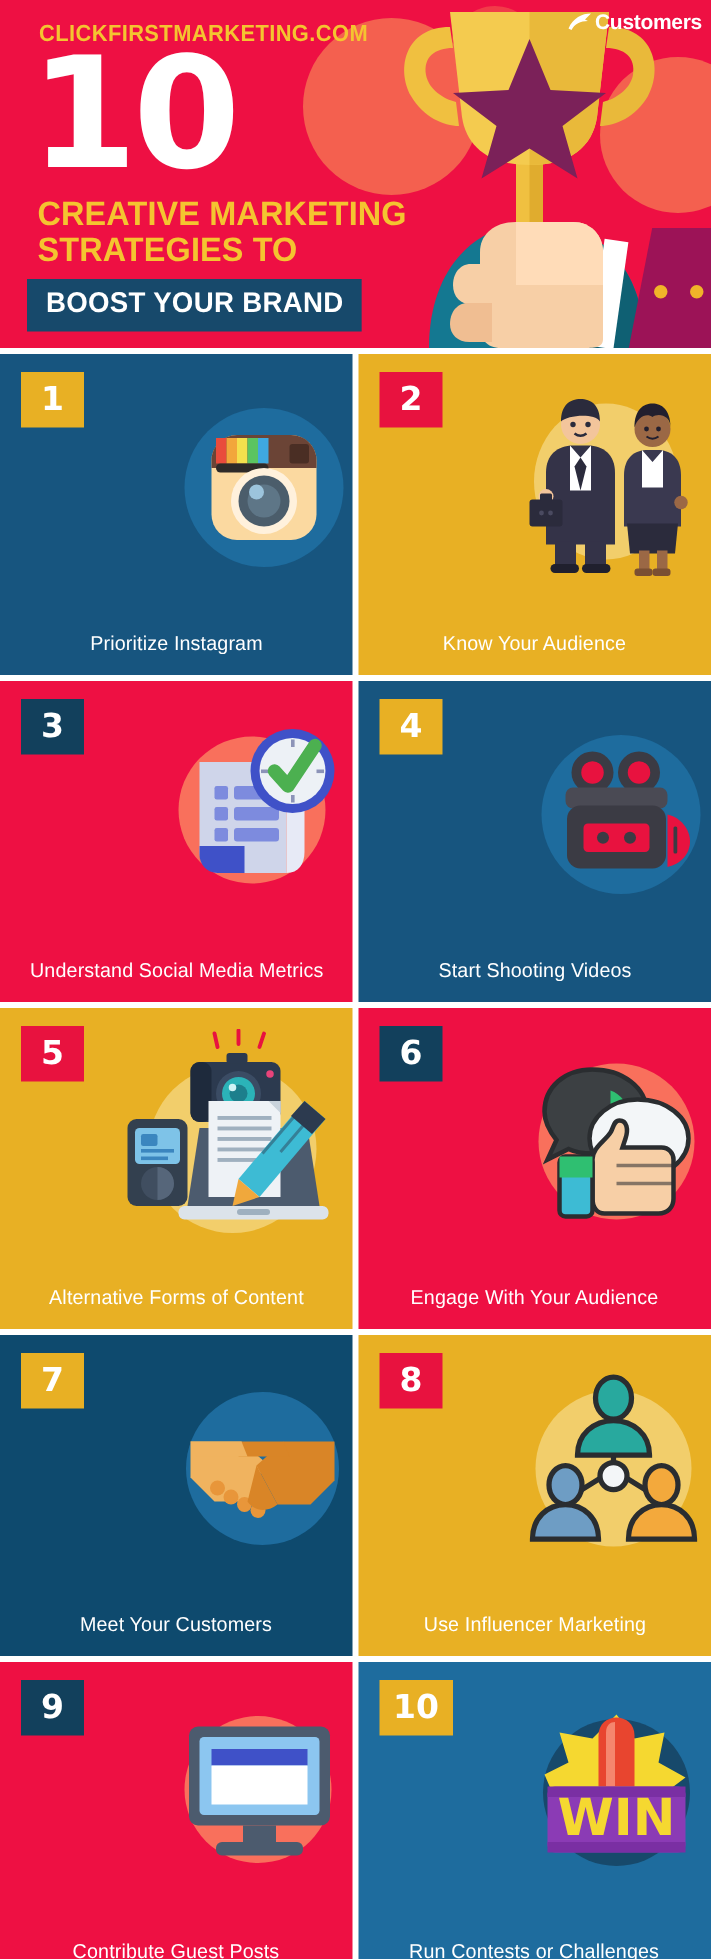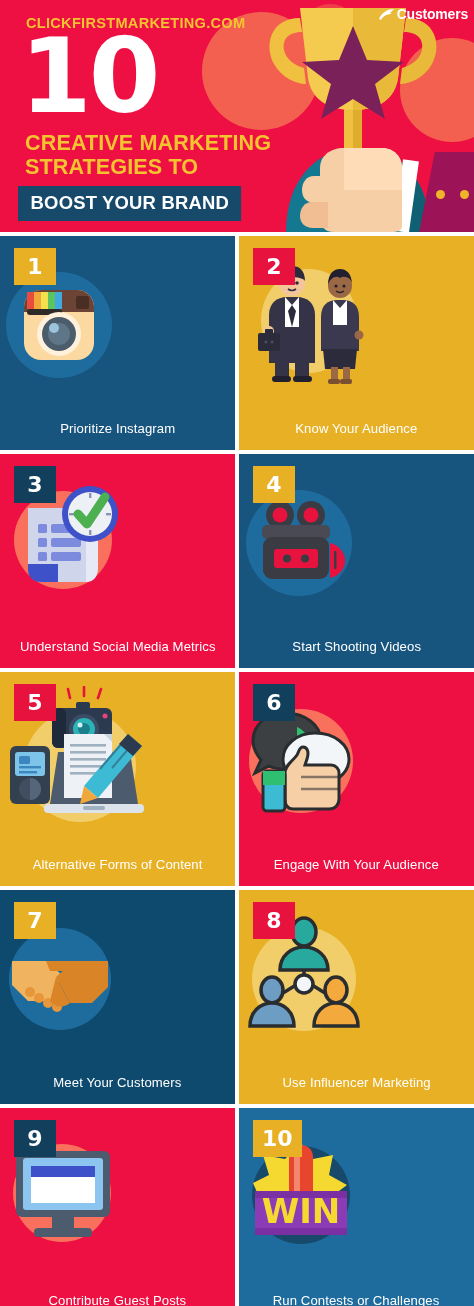--- a/index.html
+++ b/index.html
@@ -98,23 +98,23 @@
   .badge {
     position:absolute; left:14px; top:12px;
     min-width:42px; height:37px;
     display:flex; align-items:center; justify-content:center;
     color:#ffffff; font-size:22px; font-weight:700;
     padding:0 9px;
     font-family:"DejaVu Sans", sans-serif;
     letter-spacing:0px; z-index:3;
   }
   .art {
-    position:absolute; left:0; right:14px; top:14px;
+    position:absolute; left:0; right:0; top:14px;
     height:150px;
-    display:flex; align-items:center; justify-content:flex-start;
+    display:flex; align-items:center; justify-content:flex-end;
     z-index:1;
   }
   .art svg { display:block; }
   .card-label {
     position:relative; z-index:3;
     color:#ffffff; font-size:13.4px; font-weight:400;
     text-align:center; letter-spacing:.1px;
     font-family:"Liberation Sans Narrow","Liberation Sans",sans-serif;
     transform:scaleX(.98);
     white-space:nowrap;

